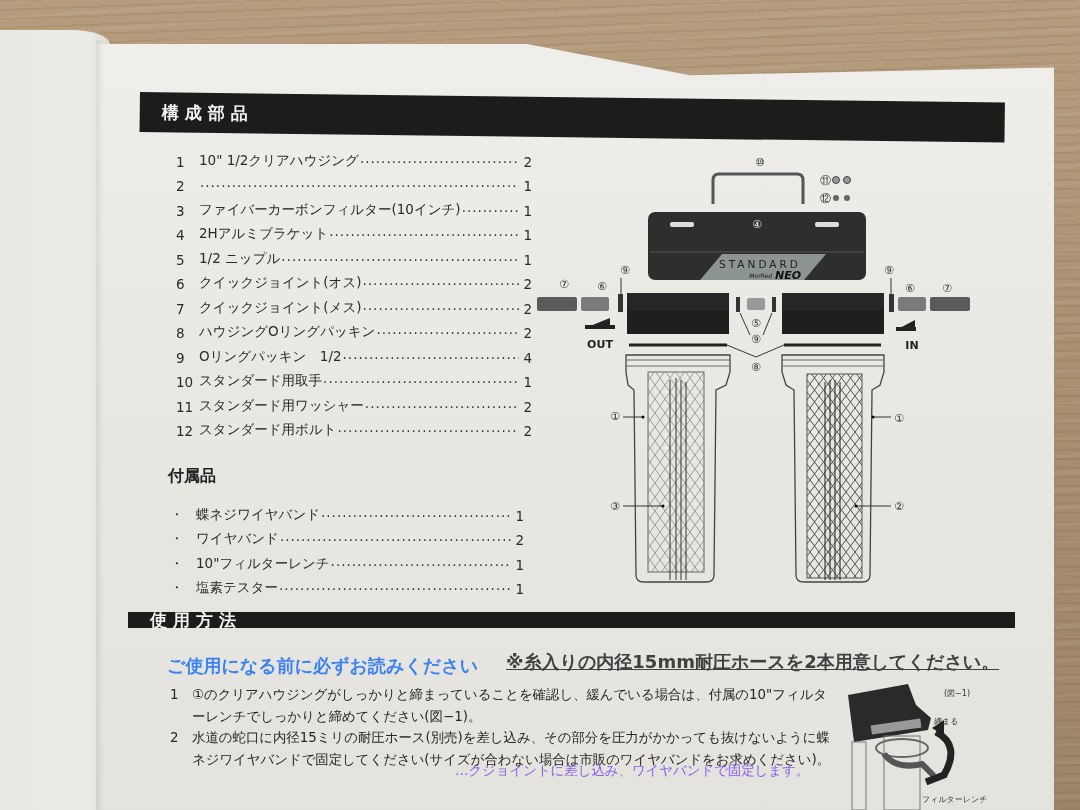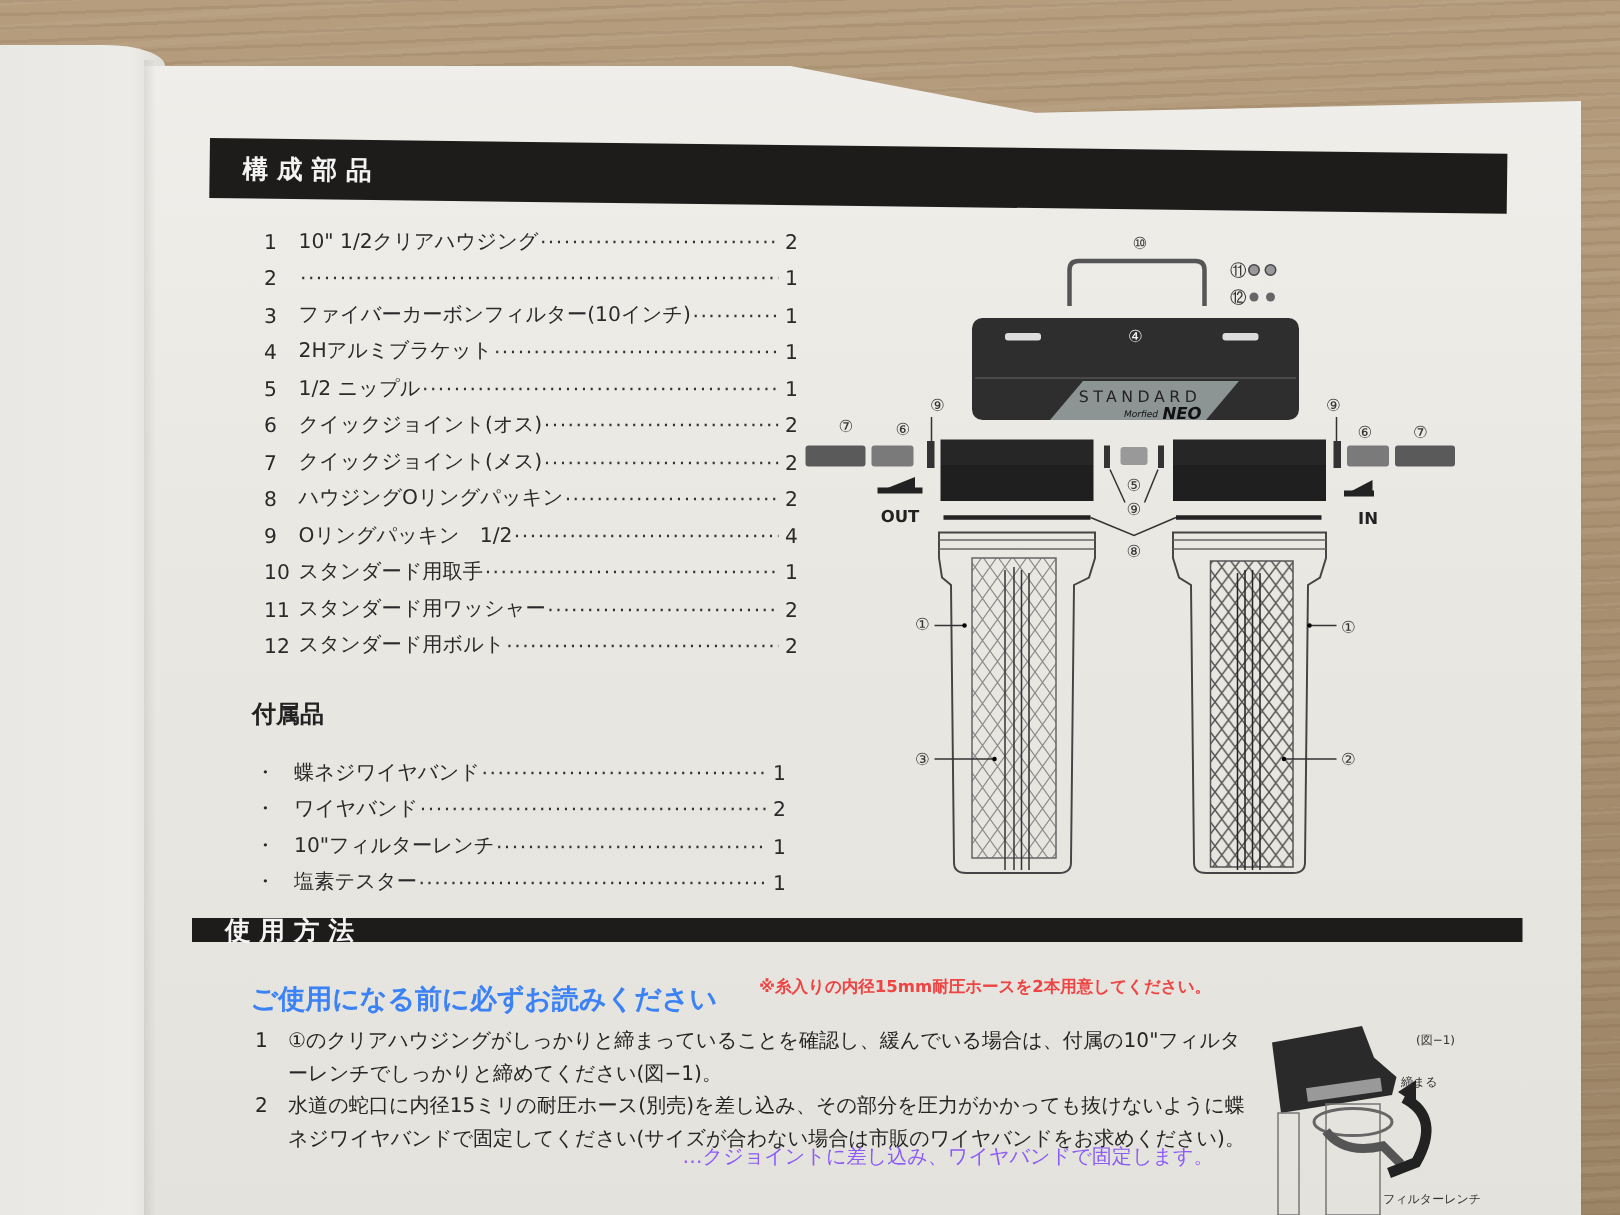--- a/index.html
+++ b/index.html
@@ -46,21 +46,21 @@
   }
   .row .num { width: 27px; text-align: left; padding-left: 4px; }
   .row .name { white-space: nowrap; }
   .row .dots { flex: 1; overflow: hidden; white-space: nowrap; color: #333; letter-spacing: 1px; margin: 0 1px; }
   .row .dots::before { content: "································································"; }
   .row .qty { width: 12px; text-align: right; }
   .subhead { position: absolute; left: 168px; top: 466px; font-weight: bold; font-size: 16px; color: #222; }
   .acc-list { position: absolute; left: 168px; top: 499px; width: 356px; }
   .acc-list .num { width: 28px; padding-left: 2px; }
   .instr-title { position: absolute; left: 167px; top: 654px; font-weight: bold; font-size: 18px; color: #3b82f6; }
-  .instr-note { position: absolute; left: 506px; top: 650px; font-weight: bold; font-size: 11px; color: #ef4444; }
+  .instr-note { position: absolute; left: 506px; top: 650px; font-weight: bold; font-size: 18px; color: #404040; text-decoration: underline; }
   .steps { position: absolute; left: 168px; top: 684px; width: 670px; font-size: 13.4px; color: #262626; line-height: 21.5px; }
   .step { display: flex; }
   .step .sn { width: 24px; flex: none; padding-left: 2px; }
   .step .st { flex: 1; }
   .partial-line { position: absolute; left: 455px; top: 762px; font-size: 13.4px; color: #8b5cf6; }
   svg text { font-family: "DejaVu Sans", "Liberation Sans", sans-serif; }
 </style>
 </head>
 <body>
 

